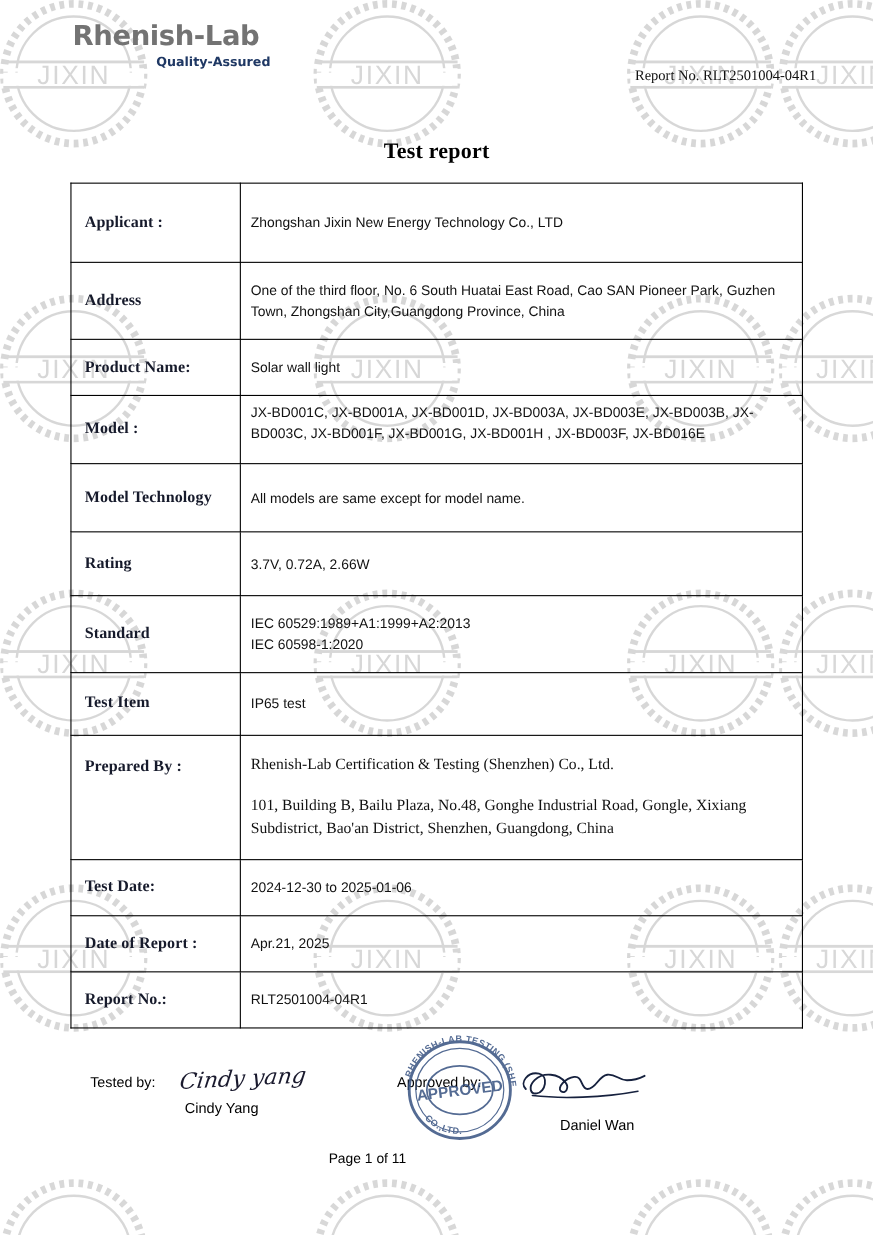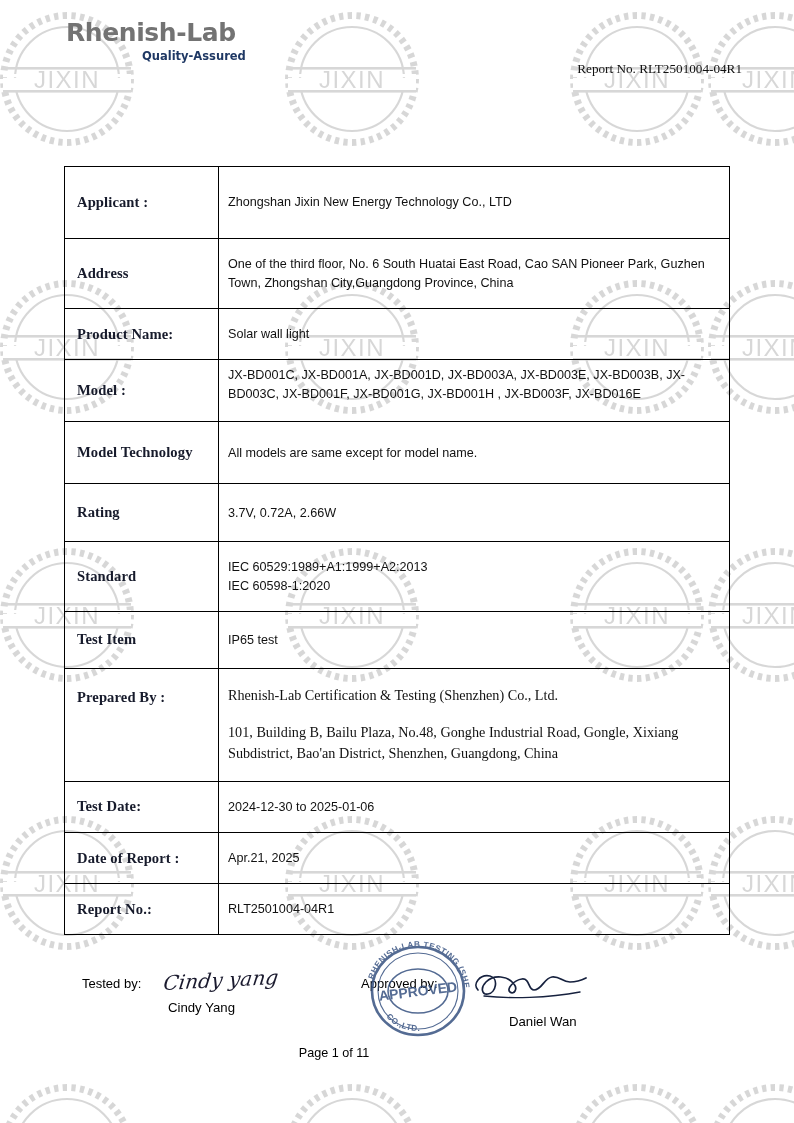--- a/index.html
+++ b/index.html
@@ -12,21 +12,21 @@
     height: 1123px;
     position: relative;
     overflow: hidden;
     font-family: "Liberation Sans", sans-serif;
     color: #000000;
   }
 
   
   #watermark-layer {
     position: absolute;
-    top: 16px; left: 0;
+    top: 4px; left: 0;
     width: 794px;
     height: 1009px;
     z-index: 0;
     pointer-events: none;
   }
   .wm {
     position: absolute;
     width: 150px;
     height: 150px;
     opacity: 0.55;
@@ -424,20 +424,21 @@
 <div id="content-layer">
 
   <div id="doc-header">
     <div id="brand-logo">
       <div id="brand-name">Rhenish-Lab</div>
       <div id="brand-tagline">Quality-Assured</div>
     </div>
     <div id="report-no-header">Report No. RLT2501004-04R1</div>
   </div>
 
+  <div id="report-title">Test report</div>
 
   <table id="info-table">
     <tbody>
       <tr style="height:72px">
         <td class="label-cell">Applicant :</td>
         <td class="value-cell">Zhongshan Jixin New Energy Technology Co., LTD</td>
       </tr>
       <tr style="height:70px">
         <td class="label-cell">Address</td>
         <td class="value-cell">One of the third floor, No. 6 South Huatai East Road, Cao SAN Pioneer Park, Guzhen Town, Zhongshan City,Guangdong Province, China</td>

